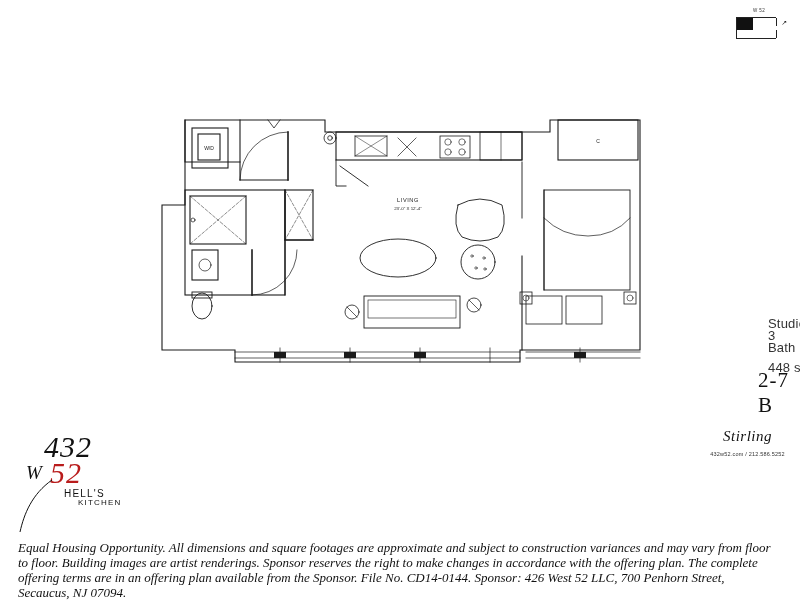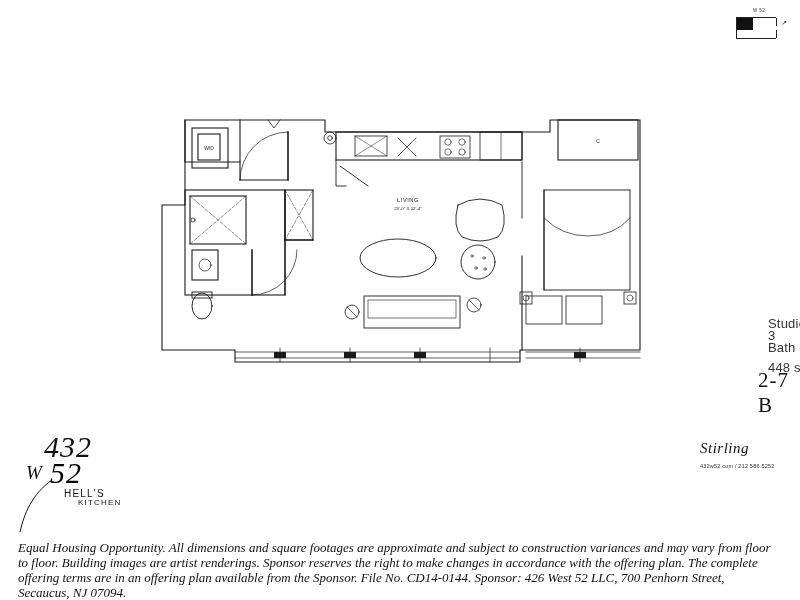--- a/index.html
+++ b/index.html
@@ -131,21 +131,21 @@
     font-size: 19px;
     color: #111;
   }
   #logo .l-52 {
     position: absolute;
     left: 32px; top: 26px;
     font-family: "Liberation Serif", serif;
     font-style: italic;
     font-size: 30px;
     letter-spacing: 1px;
-    color: #000000;
+    color: #b91c1c;
   }
   #logo .l-hells {
     position: absolute;
     left: 46px; top: 58px;
     font-size: 10px;
     letter-spacing: 1.2px;
     color: #111;
   }
   #logo .l-kitchen {
     position: absolute;
@@ -157,23 +157,23 @@
   }
   #logo .l-swoosh {
     position: absolute;
     left: 0; top: 44px;
   }
 
   
   #stirling {
     position: absolute;
     left: 700px;
-    top: 440px;
+    top: 428px;
     width: 95px;
-    text-align: left;
+    text-align: center;
   }
   #stirling .s-mark {
     font-family: "Liberation Serif", serif;
     font-style: italic;
     font-size: 15px;
     color: #111;
     letter-spacing: .5px;
   }
   #stirling .s-contact {
     margin-top: 6px;

